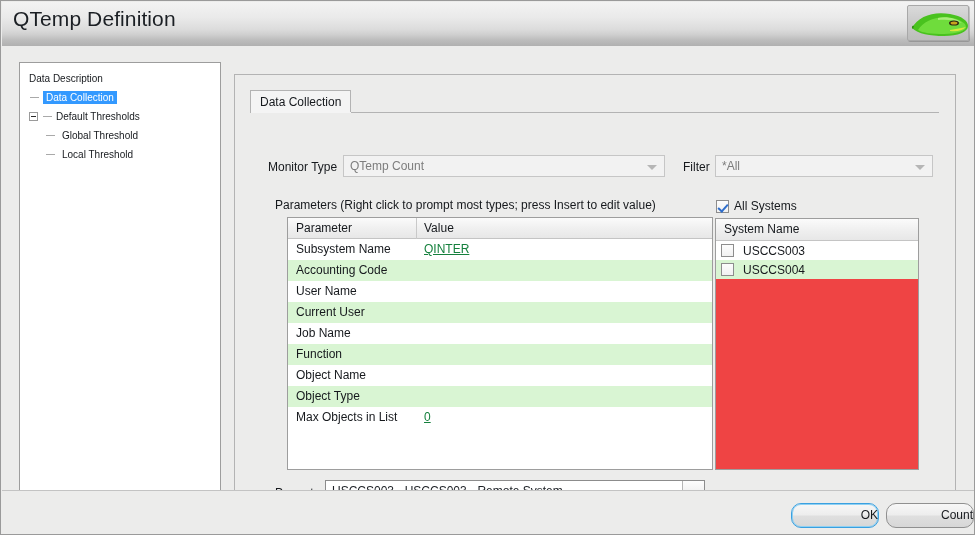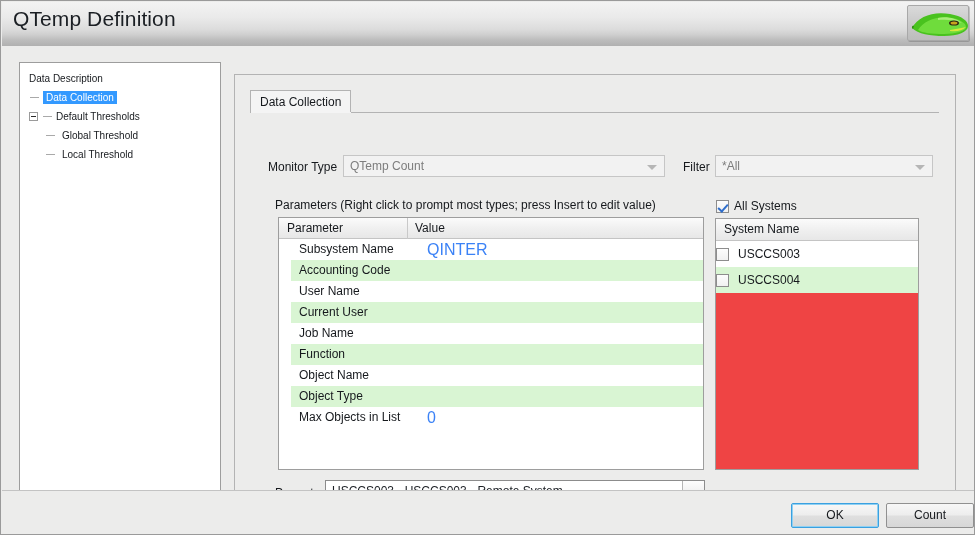--- a/index.html
+++ b/index.html
@@ -186,21 +186,21 @@
   }
 
   
   #params-caption {
     position: absolute; left: 273px; top: 152px;
     font-size: 12px; color: #16191d; white-space: nowrap;
   }
 
   
   #params-table {
-    position: absolute; left: 276px; top: 171px;
+    position: absolute; left: 285px; top: 171px;
     width: 426px; height: 253px;
     background: #ffffff;
     border: 1px solid #9d9d9d;
     overflow: hidden;
   }
   #params-header {
     position: relative;
     height: 21px;
     background: linear-gradient(to bottom, #fbfbfb 0%, #f0f0f0 50%, #e7e7e7 100%);
     border-bottom: 1px solid #c4c4c4;
@@ -213,30 +213,29 @@
   }
   #params-header .hdiv {
     position: absolute; top: 0; left: 128px;
     width: 1px; height: 21px; background: #c9c9c9;
   }
   .prow {
     position: relative;
     height: 21px;
     line-height: 21px;
     background: #ffffff;
-    margin-left: 12px;
   }
   .prow.alt { background: #d9f5d3; }
   .prow .pname {
     position: absolute; left: 8px; top: 0;
     font-size: 12px; color: #16191d; white-space: nowrap;
   }
   .prow .pval {
     position: absolute; left: 136px; top: 0;
-    font-size: 16px; color: #3b82f6; white-space: nowrap;
+    font-size: 12px; color: #15803d; white-space: nowrap; text-decoration: underline;
   }
 
   
   #allsystems-row {
     position: absolute; left: 714px; top: 152px;
     height: 16px;
     display: flex; align-items: center;
     white-space: nowrap;
   }
   .chk {
@@ -268,48 +267,49 @@
     overflow: hidden;
   }
   #systems-header {
     height: 22px; line-height: 21px;
     background: linear-gradient(to bottom, #fbfbfb 0%, #f0f0f0 50%, #e7e7e7 100%);
     border-bottom: 1px solid #c4c4c4;
     padding-left: 8px;
     font-size: 12px; color: #16191d;
   }
   .srow {
-    height: 26px;
+    height: 19px;
     display: flex; align-items: center;
+    padding-left: 5px;
     background: #ffffff;
   }
   .srow.alt { background: #d9f5d3; }
   .srow .slabel { font-size: 12px; color: #16191d; margin-left: 4px; }
 
   
   #prompt-label { position: absolute; left: 273px; top: 440px; }
   #prompt-combo { left: 323px; top: 434px; width: 380px; }
 
   
   #footer {
     position: absolute; left: 1px; top: 489px;
     width: 973px; height: 45px;
     background: #ececeb;
     border-top: 1px solid #c3c3c3;
   }
   .btn {
     position: absolute;
     width: 88px; height: 25px;
     line-height: 23px;
-    text-align: center;
+    text-align: right;
     font-size: 12px;
     color: #16191d;
     background: linear-gradient(to bottom, #f7f7f7 0%, #ededed 48%, #dfdfdf 52%, #d7d7d7 100%);
     border: 1px solid #909090;
-    border-radius: 2px;
+    border-radius: 10px;
   }
   #ok-button {
     left: 789px; top: 12px;
     border: 1px solid #3aa0e0;
     box-shadow: 0 0 0 1px #8fd0f2 inset;
   }
   #cancel-button { left: 884px; top: 12px; }
 </style>
 </head>
 <body>

